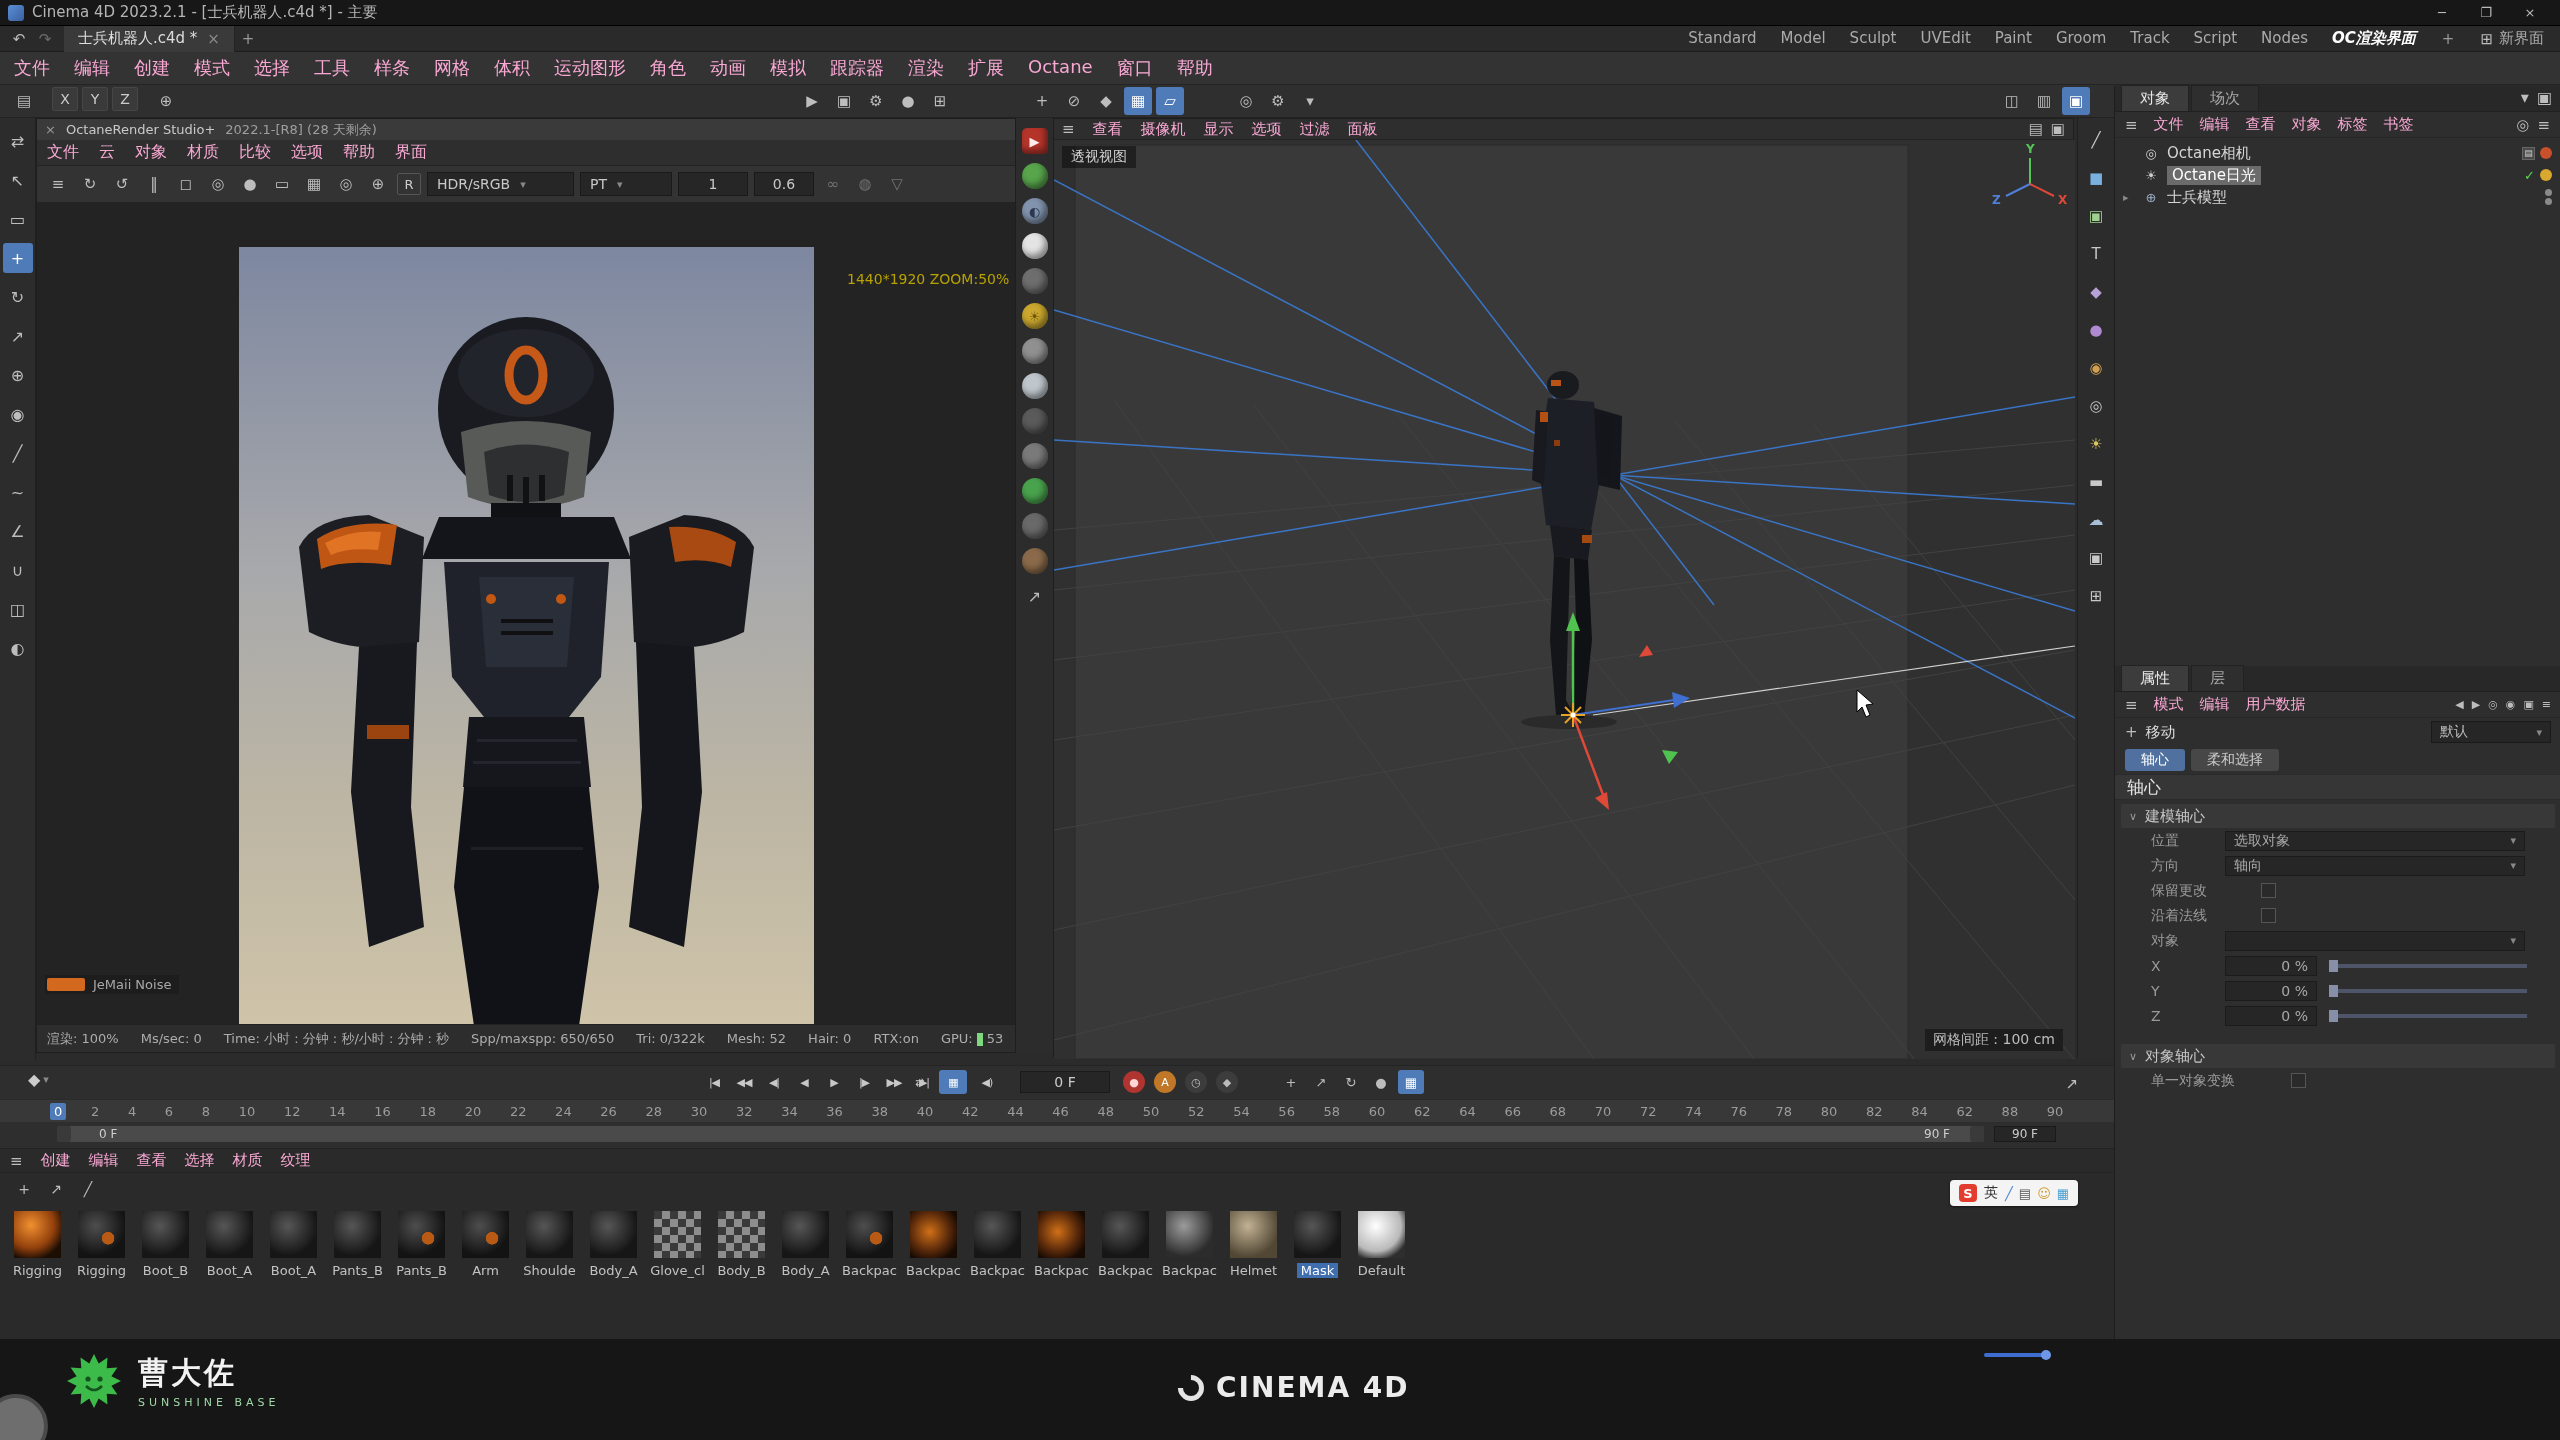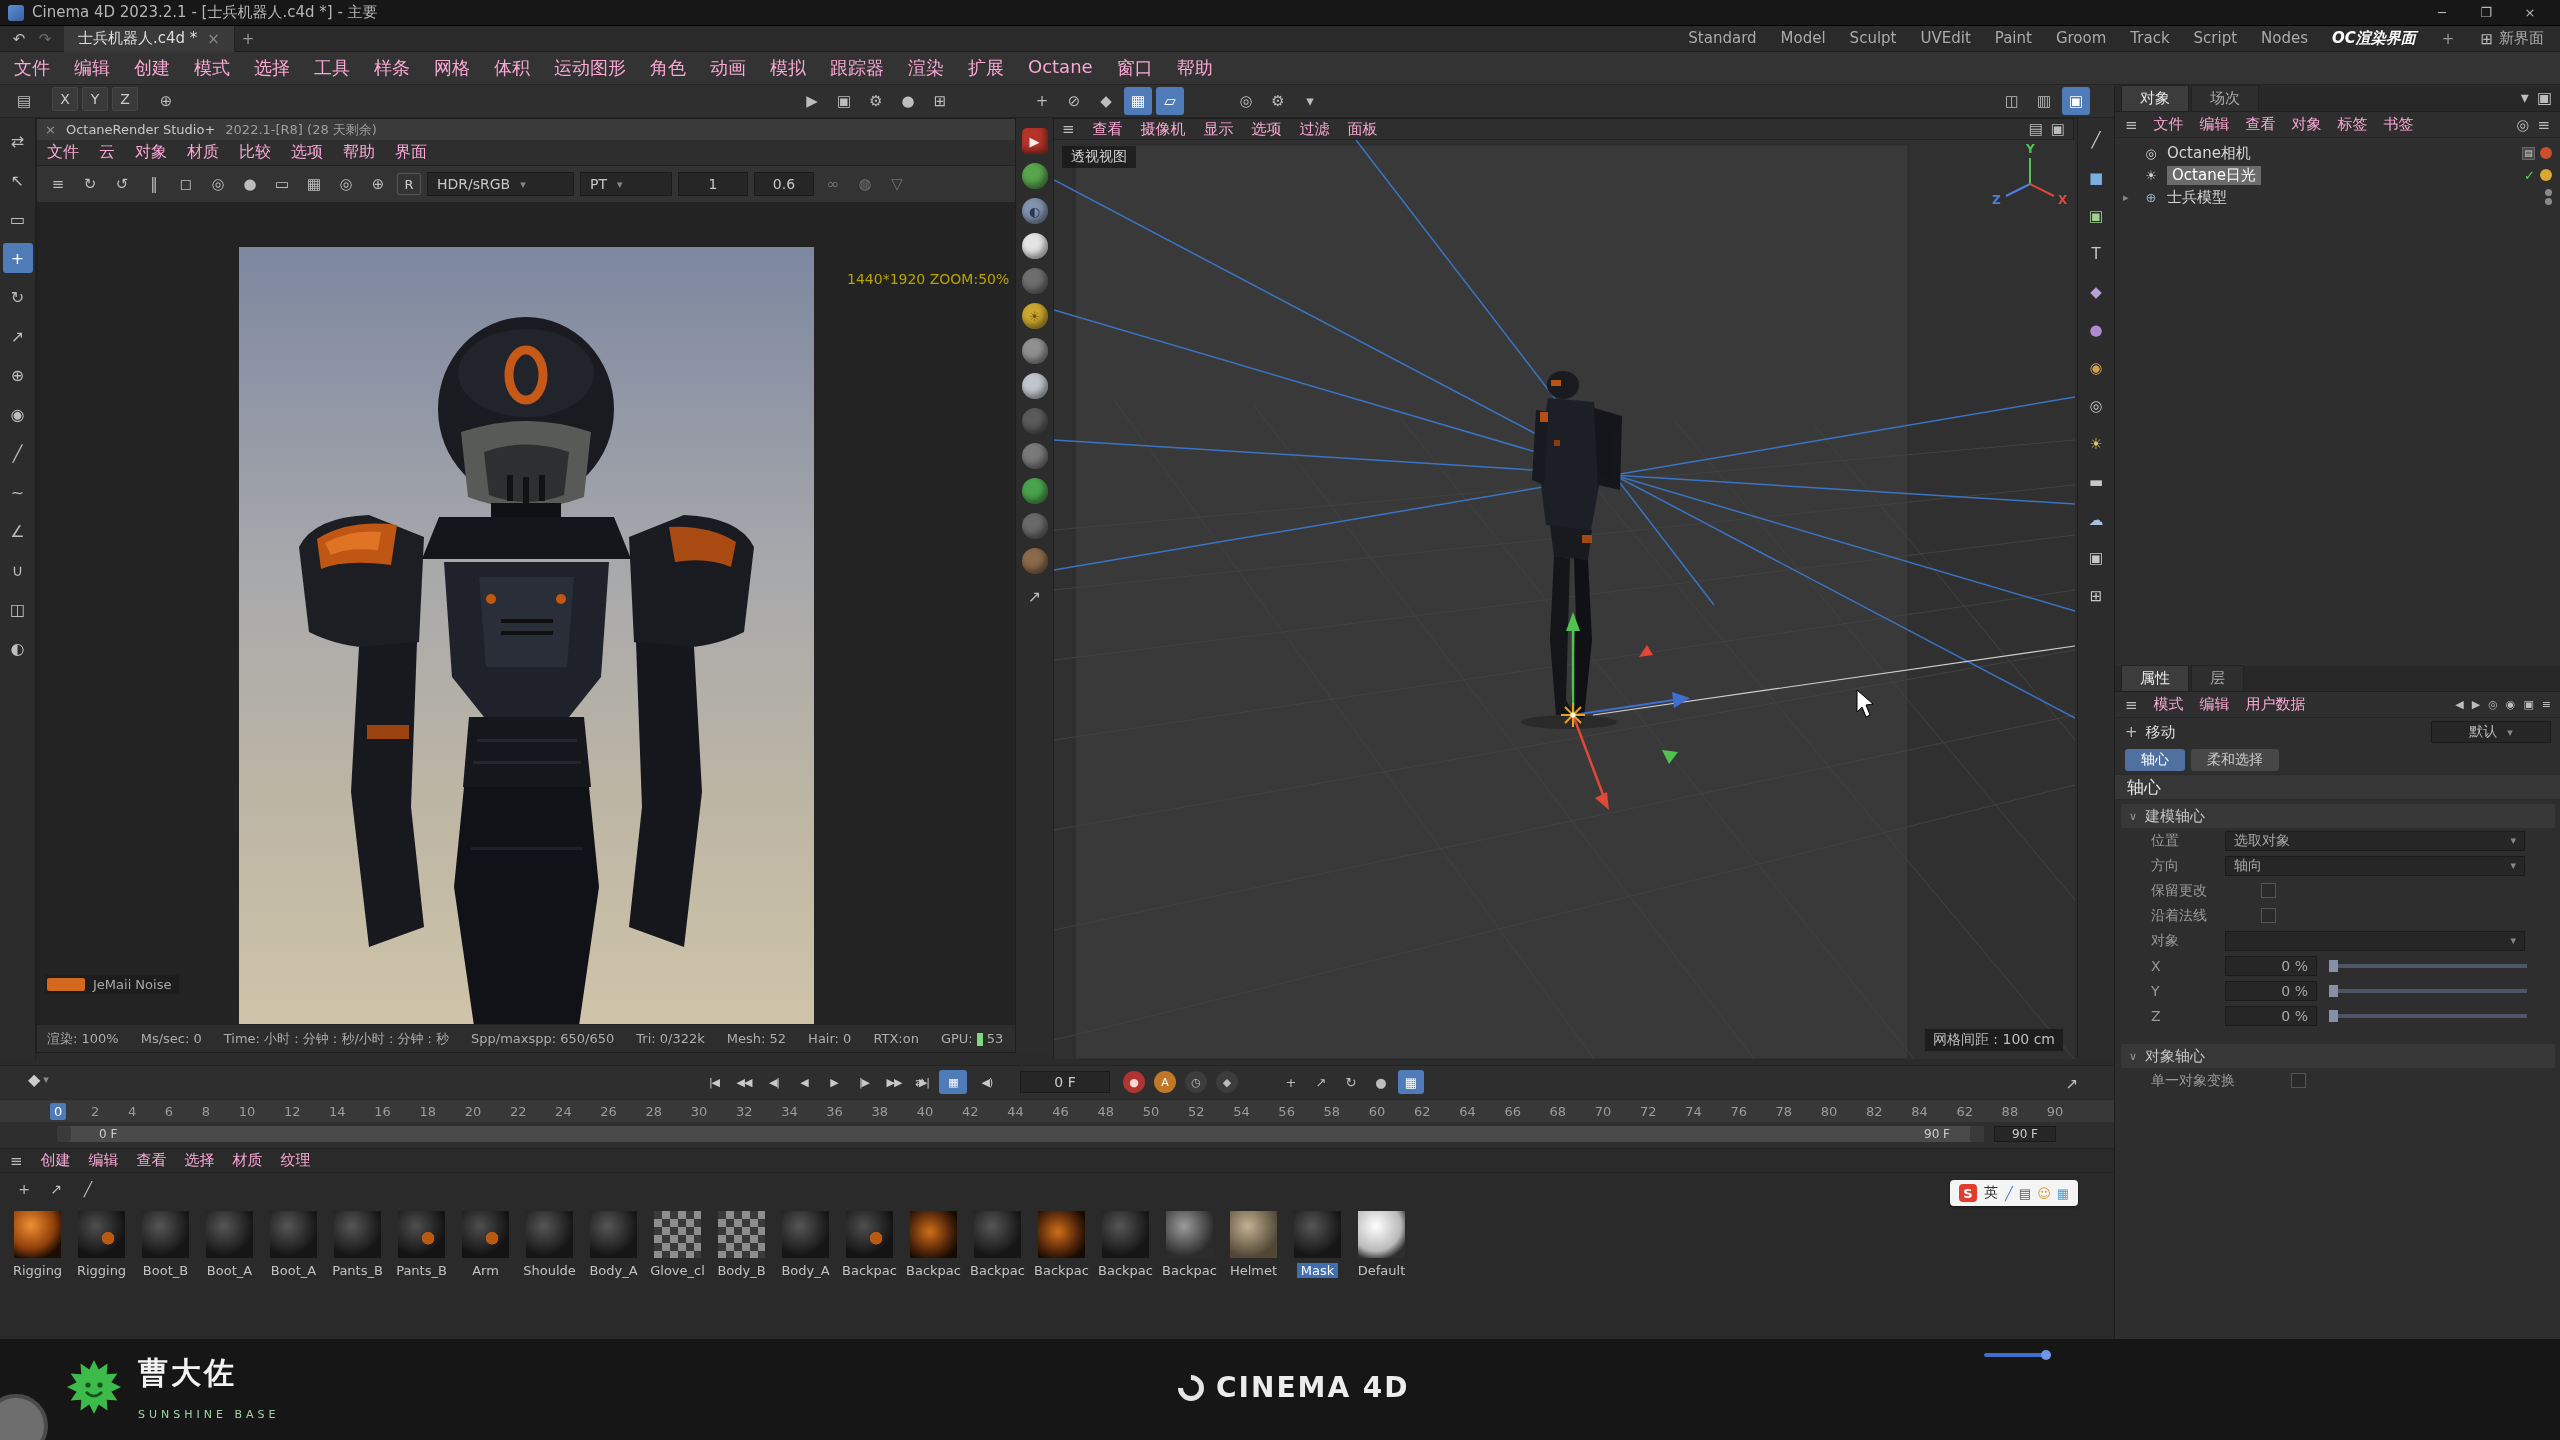--- a/index.html
+++ b/index.html
@@ -94,21 +94,21 @@
   .om-label.sel{background:#6b6b6b;color:#fff;padding:0 5px}
   .om-tags{margin-left:auto;display:flex;align-items:center;gap:5px}
   .tag-sq{width:13px;height:13px;background:#4a4a4a;border:1px solid #666;display:flex;align-items:center;justify-content:center;font-size:9px;color:#ccc}
   .tag-dot{width:12px;height:12px;border-radius:50%}
   .vis-dots{display:flex;flex-direction:column;gap:2px}
   .vis-dots i{width:7px;height:7px;border-radius:50%;background:#8a8a8a}
   .check-g{color:#5ad65a;font-size:13px}
 
   .attr{position:absolute;left:0;top:580px;width:446px}
   .at-tool{height:28px;display:flex;align-items:center;gap:8px;padding:0 10px;font-size:15px;color:#ddd}
-  .at-preset{margin-left:auto;display:flex;align-items:center;gap:10px;background:#262626;border:1px solid #1a1a1a;height:22px;padding:0 8px;font-size:14px;color:#bbb;min-width:120px;justify-content:center}
+  .at-preset{margin-left:auto;display:flex;align-items:center;gap:10px;background:#262626;border:1px solid #1a1a1a;height:22px;padding:0 8px;font-size:14px;color:#bbb;min-width:120px;justify-content:space-between}
   .at-modes{height:28px;display:flex;align-items:center;gap:6px;padding:0 10px}
   .mode-btn{height:22px;padding:0 16px;display:flex;align-items:center;font-size:14px;background:#474747;color:#ccc;border-radius:3px}
   .mode-btn.on{background:#50719f;color:#fff}
   .at-header{height:26px;display:flex;align-items:center;padding:0 12px;font-size:17px;color:#e2e2e2;background:#363636;border-top:1px solid #2a2a2a;border-bottom:1px solid #2a2a2a}
   .grp{height:24px;margin:4px 6px 0 6px;background:#383838;border-radius:2px;display:flex;align-items:center;gap:8px;padding:0 8px;font-size:15px;color:#c6c6c6}
   .grp .chev{font-size:11px;color:#999}
   .af-row{height:25px;display:flex;align-items:center;padding:0 12px 0 36px;font-size:14px;color:#9a9a9a}
   .af-label{width:74px;flex:none}
   .af-select{display:flex;align-items:center;justify-content:space-between;background:#262626;border:1px solid #1b1b1b;height:20px;width:300px;padding:0 8px;color:#a8a8a8}
   .af-check{width:15px;height:15px;background:#2a2a2a;border:1px solid #555}
@@ -162,21 +162,21 @@
   .ime{position:absolute;left:1950px;top:1180px;height:26px;display:flex;align-items:center;gap:7px;background:#f4f4f4;border-radius:4px;padding:0 9px;box-shadow:0 1px 3px rgba(0,0,0,.5)}
   .ime-s{width:18px;height:18px;border-radius:4px;background:#e23c2e;color:#fff;display:flex;align-items:center;justify-content:center;font-size:13px;font-weight:bold}
   .ime-lang{color:#333;font-size:14px}
   .ime .ic{font-size:13px}
 
   
   .footer{position:absolute;left:0;top:1339px;width:2560px;height:101px;background:#161616}
   .corner-avatar{position:absolute;left:-16px;bottom:-18px;width:64px;height:64px;border-radius:50%;background:#6e6e6e;border:4px solid #4a4a4a}
   .brand{position:absolute;left:66px;top:14px;display:flex;align-items:center;gap:16px}
   .brand-text .nm{font-size:30px;font-weight:bold;color:#f2f2f2;letter-spacing:3px}
-  .brand-text .sub{font-size:11px;letter-spacing:4px;color:#9fd8a6;margin-top:14px}
+  .brand-text .sub{font-size:11px;letter-spacing:4px;color:#9fd8a6;margin-top:2px}
   .c4d-logo{position:absolute;left:1178px;top:32px;display:flex;align-items:center;gap:12px}
   .c4d-ring{width:26px;height:26px;border:5px solid #e4e4e4;border-radius:50%;border-left-color:transparent;transform:rotate(45deg)}
   .c4d-text{font-size:28px;color:#ececec;letter-spacing:2px;font-weight:bold}
   .disclaimer{position:absolute;right:56px;top:40px;font-size:23px;letter-spacing:9px;color:#f2f2f2}
   .disclaimer .hl{color:#e04040}
   .mini-slider{position:absolute;left:1984px;top:14px;width:64px;height:4px;background:#3e6fd0;border-radius:2px}
   .mini-slider i{position:absolute;right:-3px;top:-3px;width:10px;height:10px;border-radius:50%;background:#6f97e8}
 </style>
 </head>
 <body>

